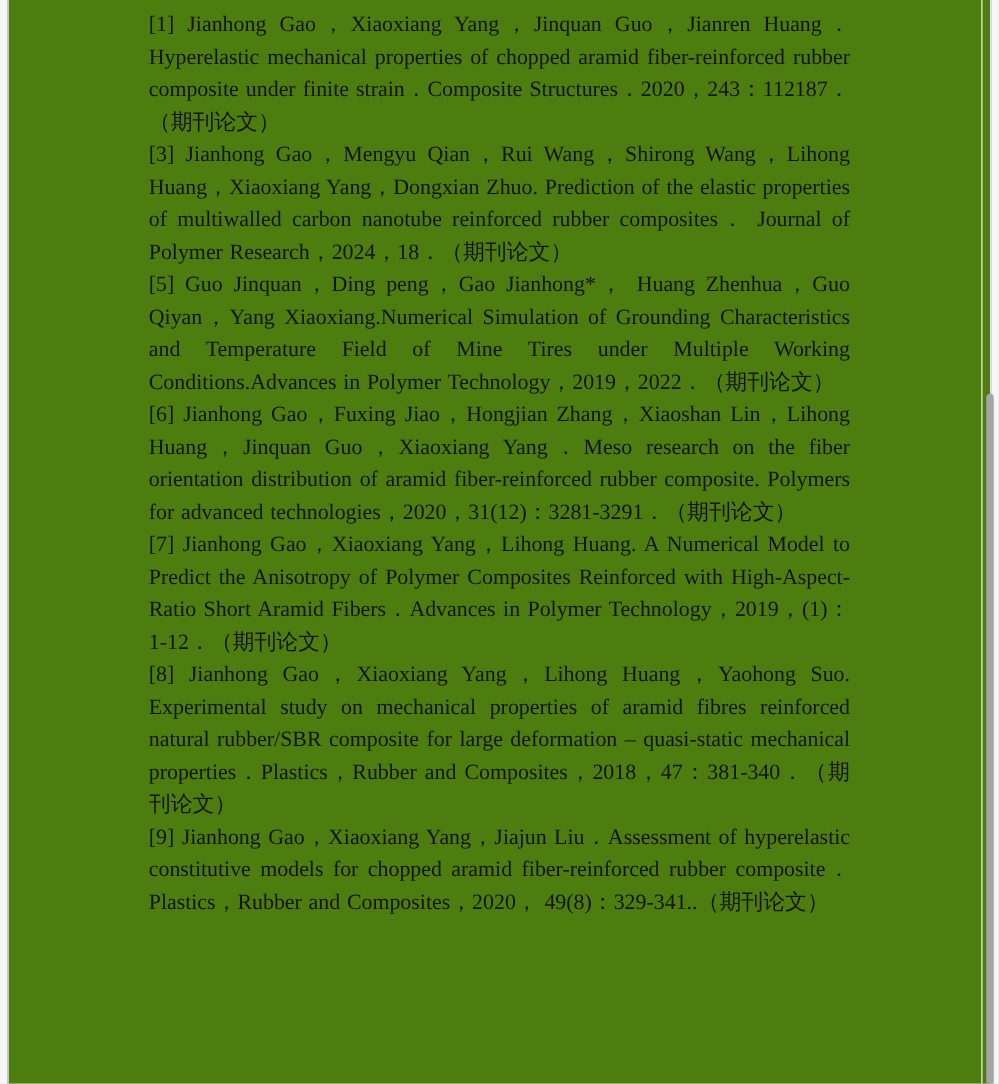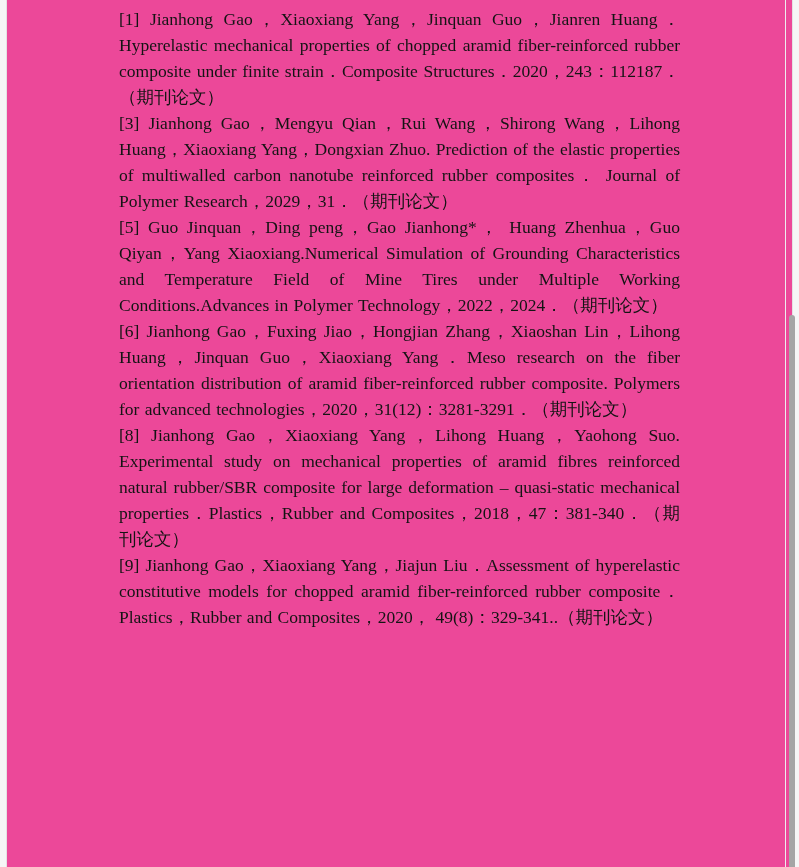--- a/index.html
+++ b/index.html
@@ -15,21 +15,21 @@
     position: relative;
     width: 799px;
     height: 867px;
   }
   .doc-page {
     position: absolute;
     left: 6px;
     top: 0;
     width: 787px;
     height: 867px;
-    background: #ec4899;
+    background: #4d7c0f;
     border-left: 1px solid #e3e3e3;
     border-right: 1px solid #e3e3e3;
     box-sizing: border-box;
   }
   .doc-content {
     position: absolute;
     left: 112px;
     top: 6px;
     width: 561px;
     font-size: 17.5px;
@@ -63,23 +63,24 @@
   }
 </style>
 </head>
 <body>
 
 <div class="viewport">
 
   <div class="doc-page">
     <div class="doc-content">
       <p class="reference">[1] Jianhong Gao，Xiaoxiang Yang，Jinquan Guo，Jianren Huang．Hyperelastic mechanical properties of chopped aramid fiber-reinforced rubber composite under finite strain．Composite Structures．2020，243：112187．（期刊论文）</p>
-      <p class="reference">[3] Jianhong Gao，Mengyu Qian，Rui Wang，Shirong Wang，Lihong Huang，Xiaoxiang Yang，Dongxian Zhuo. Prediction of the elastic properties of multiwalled carbon nanotube reinforced rubber composites． Journal of Polymer Research，2029，31．（期刊论文）</p>
-      <p class="reference">[5] Guo Jinquan，Ding peng，Gao Jianhong*， Huang Zhenhua，Guo Qiyan，Yang Xiaoxiang.Numerical Simulation of Grounding Characteristics and Temperature Field of Mine Tires under Multiple Working Conditions.Advances in Polymer Technology，2022，2024．（期刊论文）</p>
+      <p class="reference">[3] Jianhong Gao，Mengyu Qian，Rui Wang，Shirong Wang，Lihong Huang，Xiaoxiang Yang，Dongxian Zhuo. Prediction of the elastic properties of multiwalled carbon nanotube reinforced rubber composites． Journal of Polymer Research，2024，18．（期刊论文）</p>
+      <p class="reference">[5] Guo Jinquan，Ding peng，Gao Jianhong*， Huang Zhenhua，Guo Qiyan，Yang Xiaoxiang.Numerical Simulation of Grounding Characteristics and Temperature Field of Mine Tires under Multiple Working Conditions.Advances in Polymer Technology，2019，2022．（期刊论文）</p>
       <p class="reference">[6] Jianhong Gao，Fuxing Jiao，Hongjian Zhang，Xiaoshan Lin，Lihong Huang，Jinquan Guo，Xiaoxiang Yang．Meso research on the fiber orientation distribution of aramid fiber-reinforced rubber composite. Polymers for advanced technologies，2020，31(12)：3281-3291．（期刊论文）</p>
+      <p class="reference">[7] Jianhong Gao，Xiaoxiang Yang，Lihong Huang. A Numerical Model to Predict the Anisotropy of Polymer Composites Reinforced with High-Aspect-Ratio Short Aramid Fibers．Advances in Polymer Technology，2019，(1)：1-12．（期刊论文）</p>
       <p class="reference">[8] Jianhong Gao，Xiaoxiang Yang，Lihong Huang，Yaohong Suo. Experimental study on mechanical properties of aramid fibres reinforced natural rubber/SBR composite for large deformation – quasi-static mechanical properties．Plastics，Rubber and Composites，2018，47：381-340．（期刊论文）</p>
       <p class="reference">[9] Jianhong Gao，Xiaoxiang Yang，Jiajun Liu．Assessment of hyperelastic constitutive models for chopped aramid fiber-reinforced rubber composite．Plastics，Rubber and Composites，2020， 49(8)：329-341..（期刊论文）</p>
     </div>
   </div>
 
   <div class="scrollbar-track">
     <div class="scrollbar-thumb"></div>
   </div>
 
 </div>

